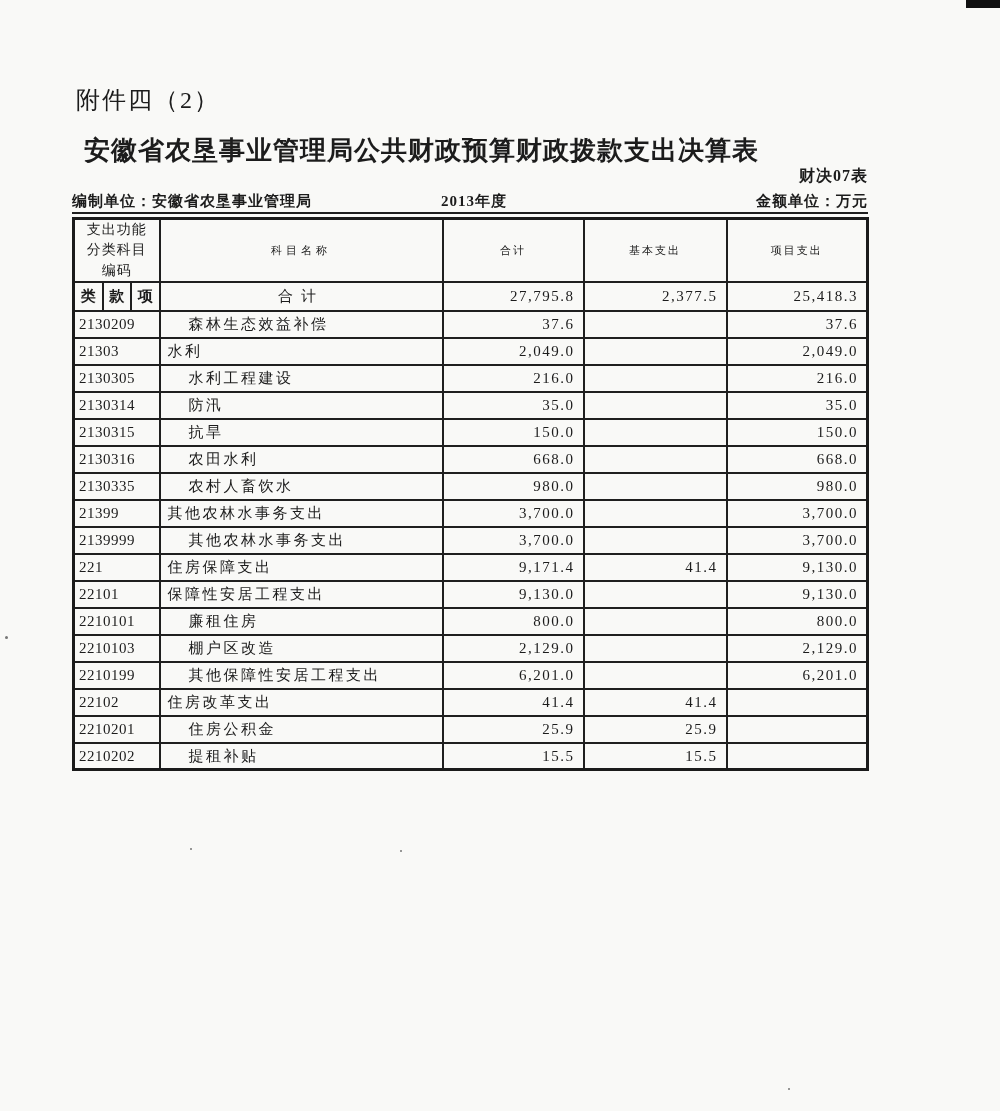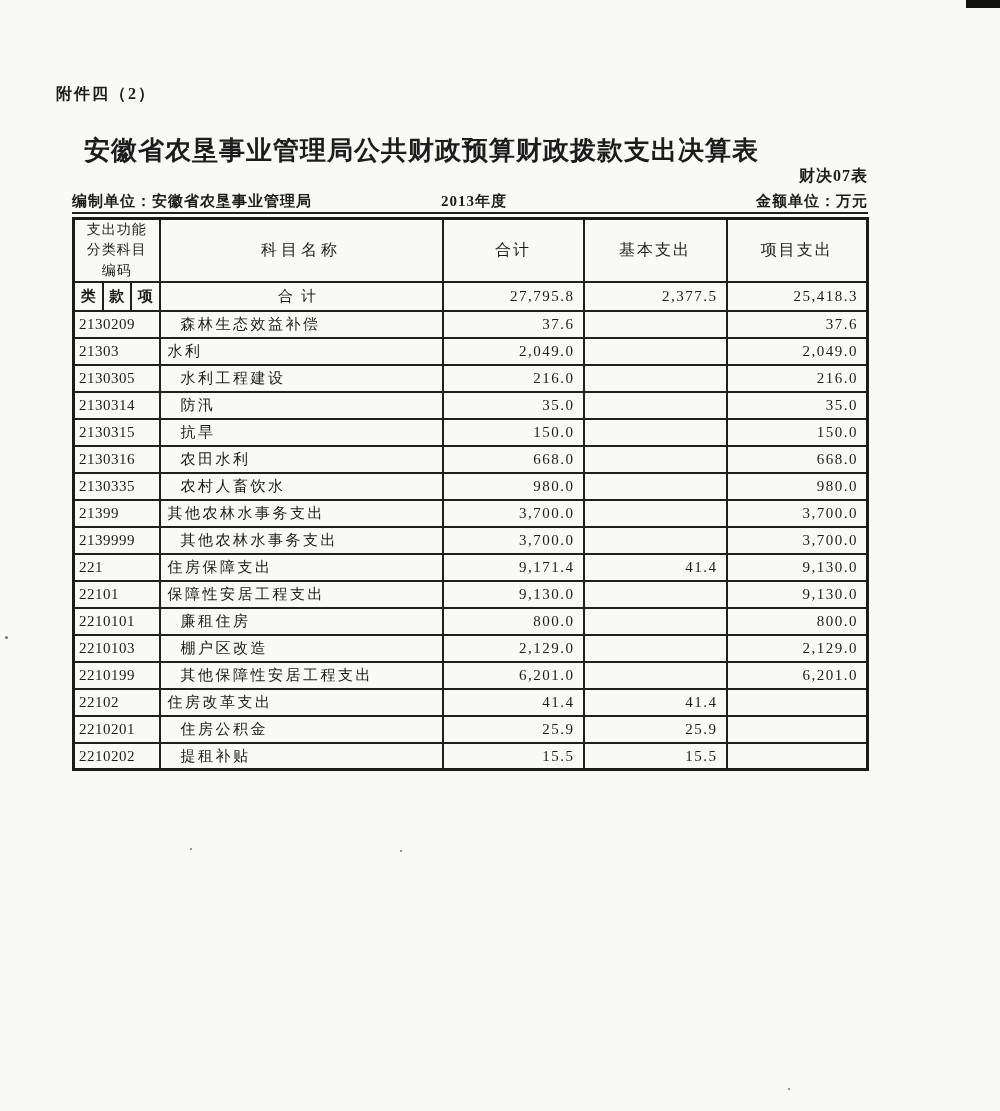--- a/index.html
+++ b/index.html
@@ -17,22 +17,22 @@
     position: absolute; top: 0; right: 0;
     width: 34px; height: 8px; background: #111;
   }
   .speck { position: absolute; width: 3px; height: 3px; background: #555; border-radius: 50%; opacity: .8; }
   .speck.s1 { left: 5px;   top: 636px; }
   .speck.s2 { left: 190px; top: 848px; width: 2px; height: 2px; }
   .speck.s3 { left: 400px; top: 850px; width: 2px; height: 2px; }
   .speck.s4 { left: 788px; top: 1088px; width: 2px; height: 2px; }
 
   .attachment {
-    position: absolute; left: 56px; top: 84px;
-    font-size: 16px; letter-spacing: 2px; font-weight: 700;
+    position: absolute; left: 76px; top: 84px;
+    font-size: 24px; letter-spacing: 2px; font-weight: 400;
   }
   .title {
     position: absolute; left: 84px; top: 133px; width: 820px;
     font-size: 26px; font-weight: bold; letter-spacing: 1px;
   }
   .form-code {
     position: absolute; left: 72px; top: 166px; width: 796px;
     text-align: right; font-size: 16px; letter-spacing: 1px; font-weight: 700;
   }
   .info-row {
@@ -47,38 +47,38 @@
   table.fin {
     position: absolute; left: 72px; top: 217px;
     width: 794px; border-collapse: collapse; table-layout: fixed;
     border: 3px solid #1b1b1b;
   }
   table.fin th, table.fin td {
     border: 2px solid #1f1f1f;
     overflow: hidden; white-space: nowrap;
     font-weight: normal;
   }
-  thead th { height: 58px; font-weight: bold; font-size: 16px; text-align: center; vertical-align: middle; }
+  thead th { height: 58px; font-weight: bold; font-size: 11px; text-align: center; vertical-align: middle; }
   th.code-th { font-size: 14px; line-height: 1.45; letter-spacing: 1px; font-weight: bold; }
   th.name-th { letter-spacing: 4px; }
   th.num-th  { letter-spacing: 2px; }
 
   tr.total-row td { height: 29px; font-size: 15px; }
   td.sub3 { padding: 0; }
   td.sub3 .subwrap { display: flex; height: 100%; align-items: stretch; }
   td.sub3 .subwrap span {
     flex: 1; display: flex; align-items: center; justify-content: center;
     font-size: 15px; font-weight: bold;
   }
   td.sub3 .subwrap span + span { border-left: 2px solid #1f1f1f; }
 
   tr.data td { height: 27px; font-size: 15px; }
   td.c-code { padding-left: 4px; font-size: 14px; letter-spacing: .5px; }
   td.c-name { padding-left: 7px; letter-spacing: 2.5px; }
-  td.c-name.indent { padding-left: 20px; border-radius: 8px; }
+  td.c-name.indent { padding-left: 28px; border-radius: 8px; }
   td.c-name.center { text-align: center; padding-left: 0; letter-spacing: 8px; }
   td.num { text-align: right; padding-right: 8px; letter-spacing: 1.5px; }
 </style>
 </head>
 <body>
 
 <div class="page">
 
   <div class="corner-mark"></div>
   <div class="speck s1"></div>

